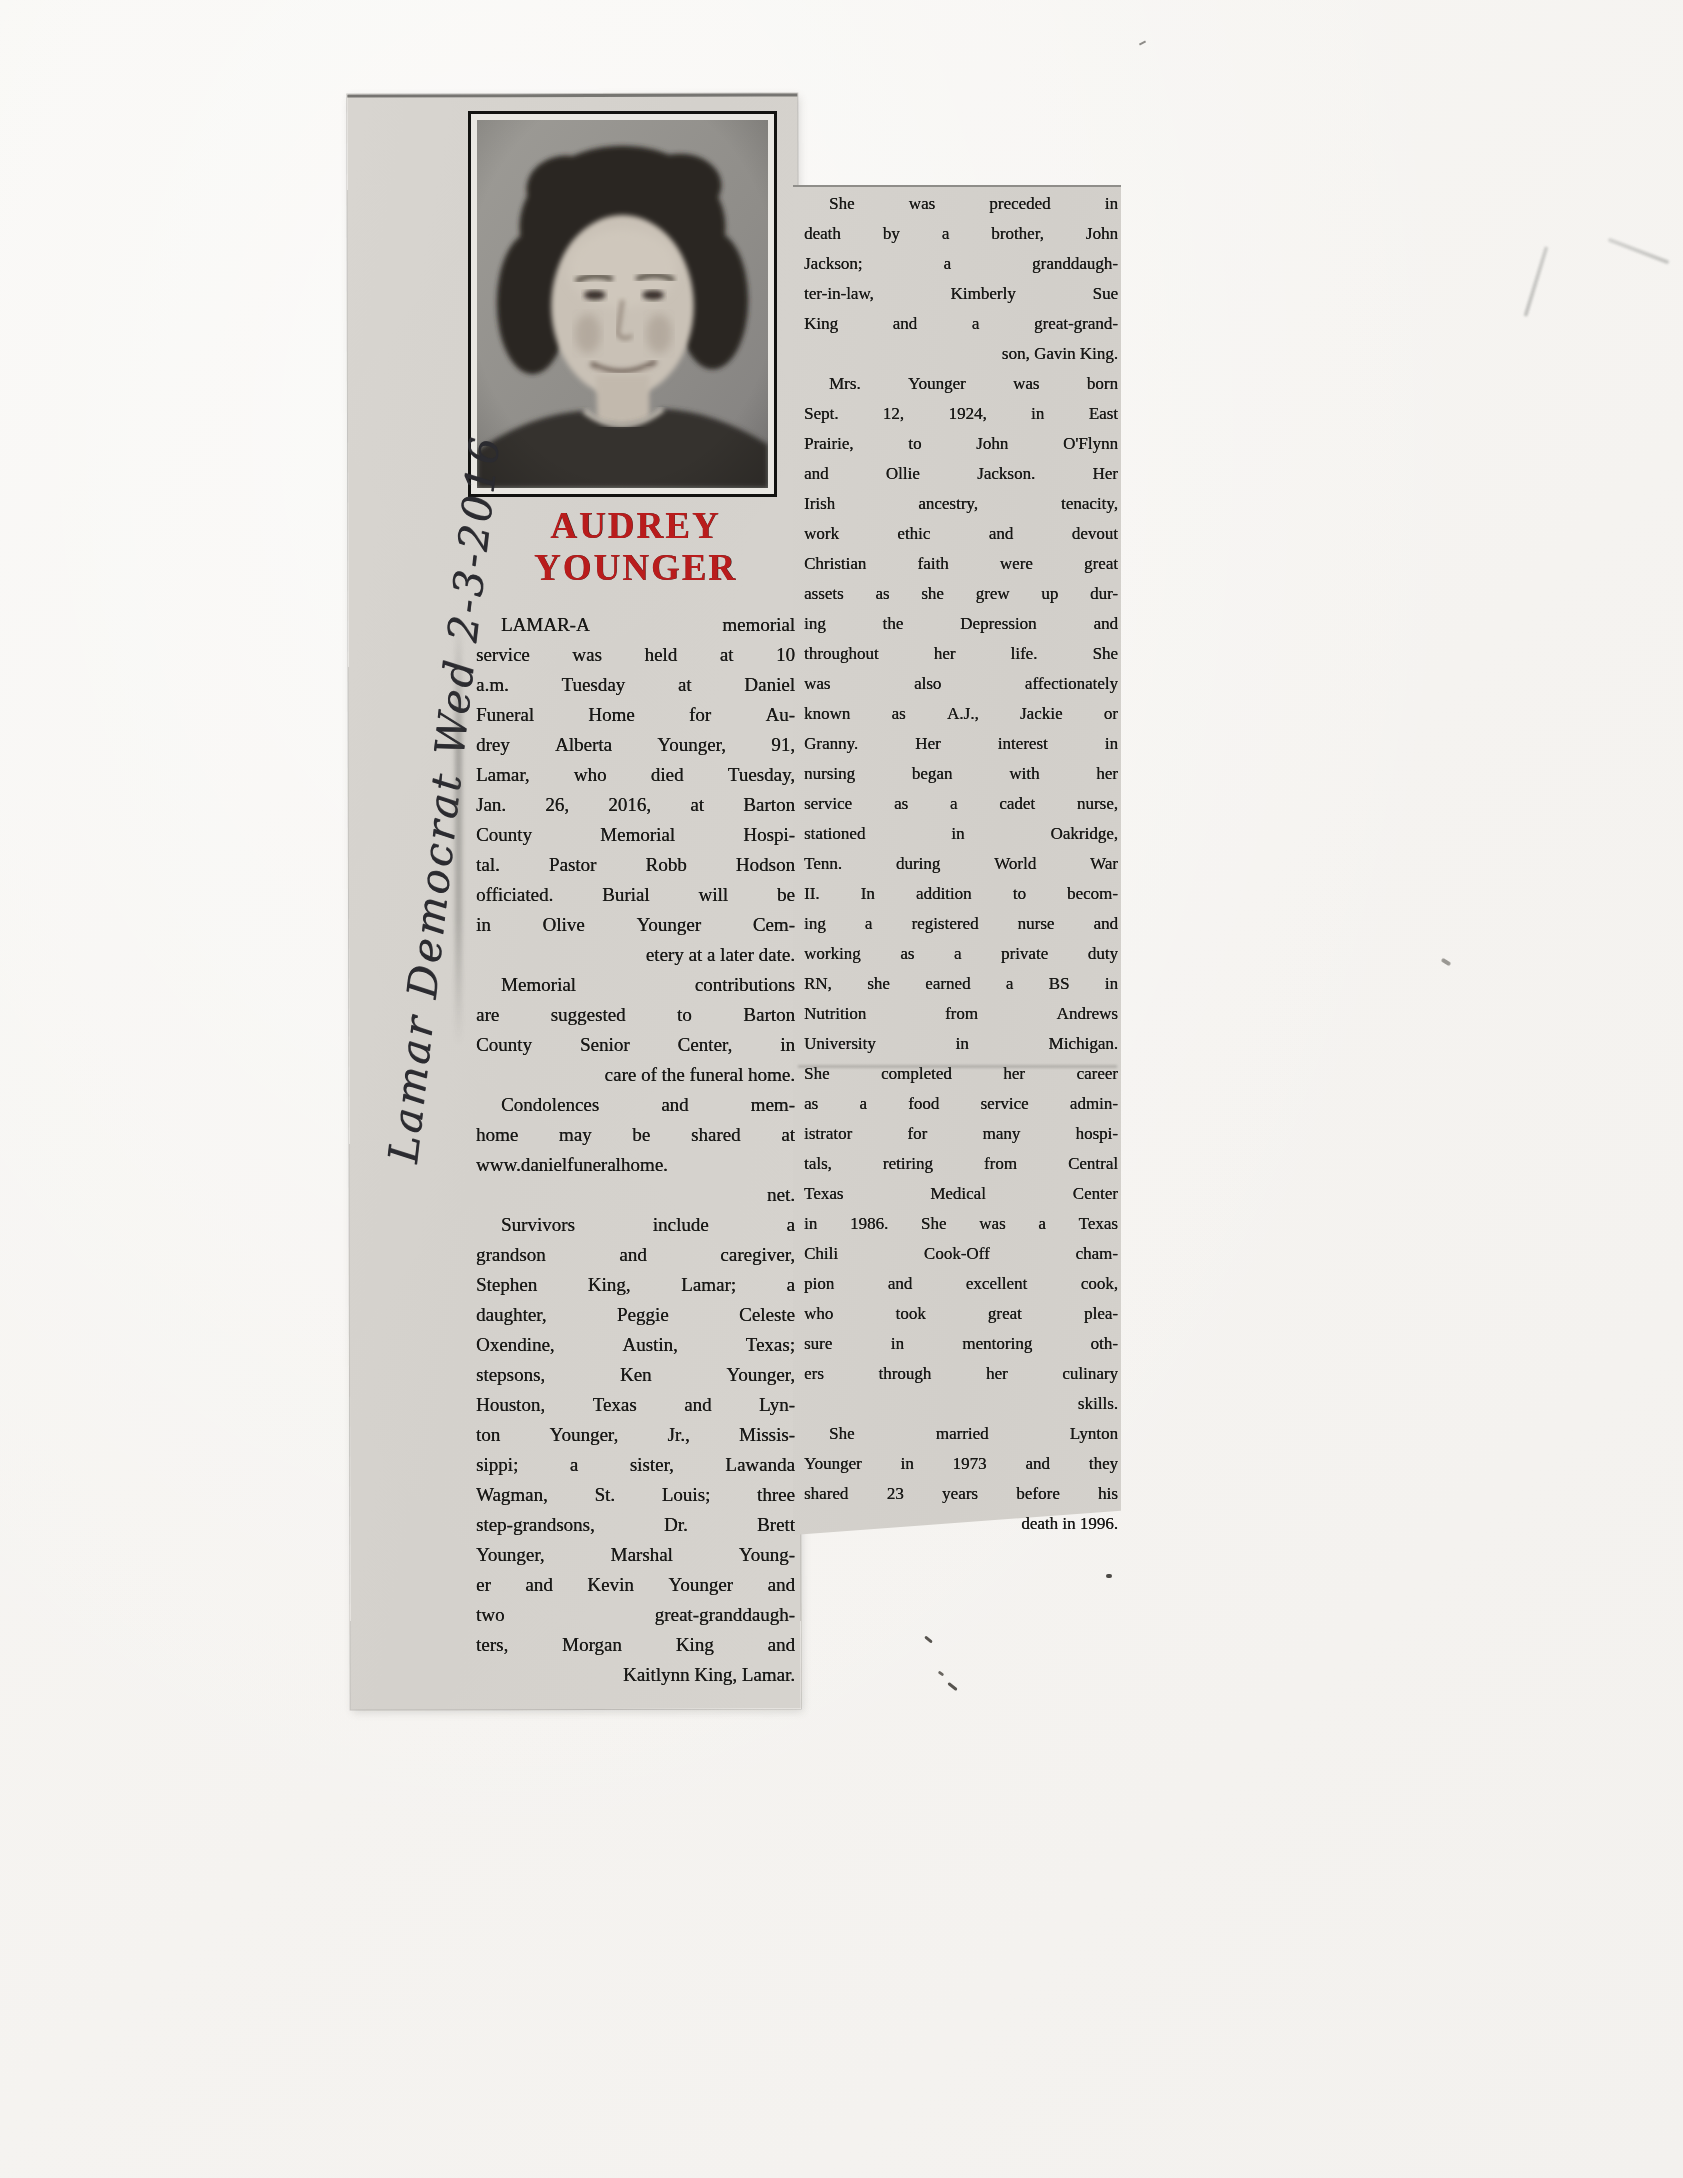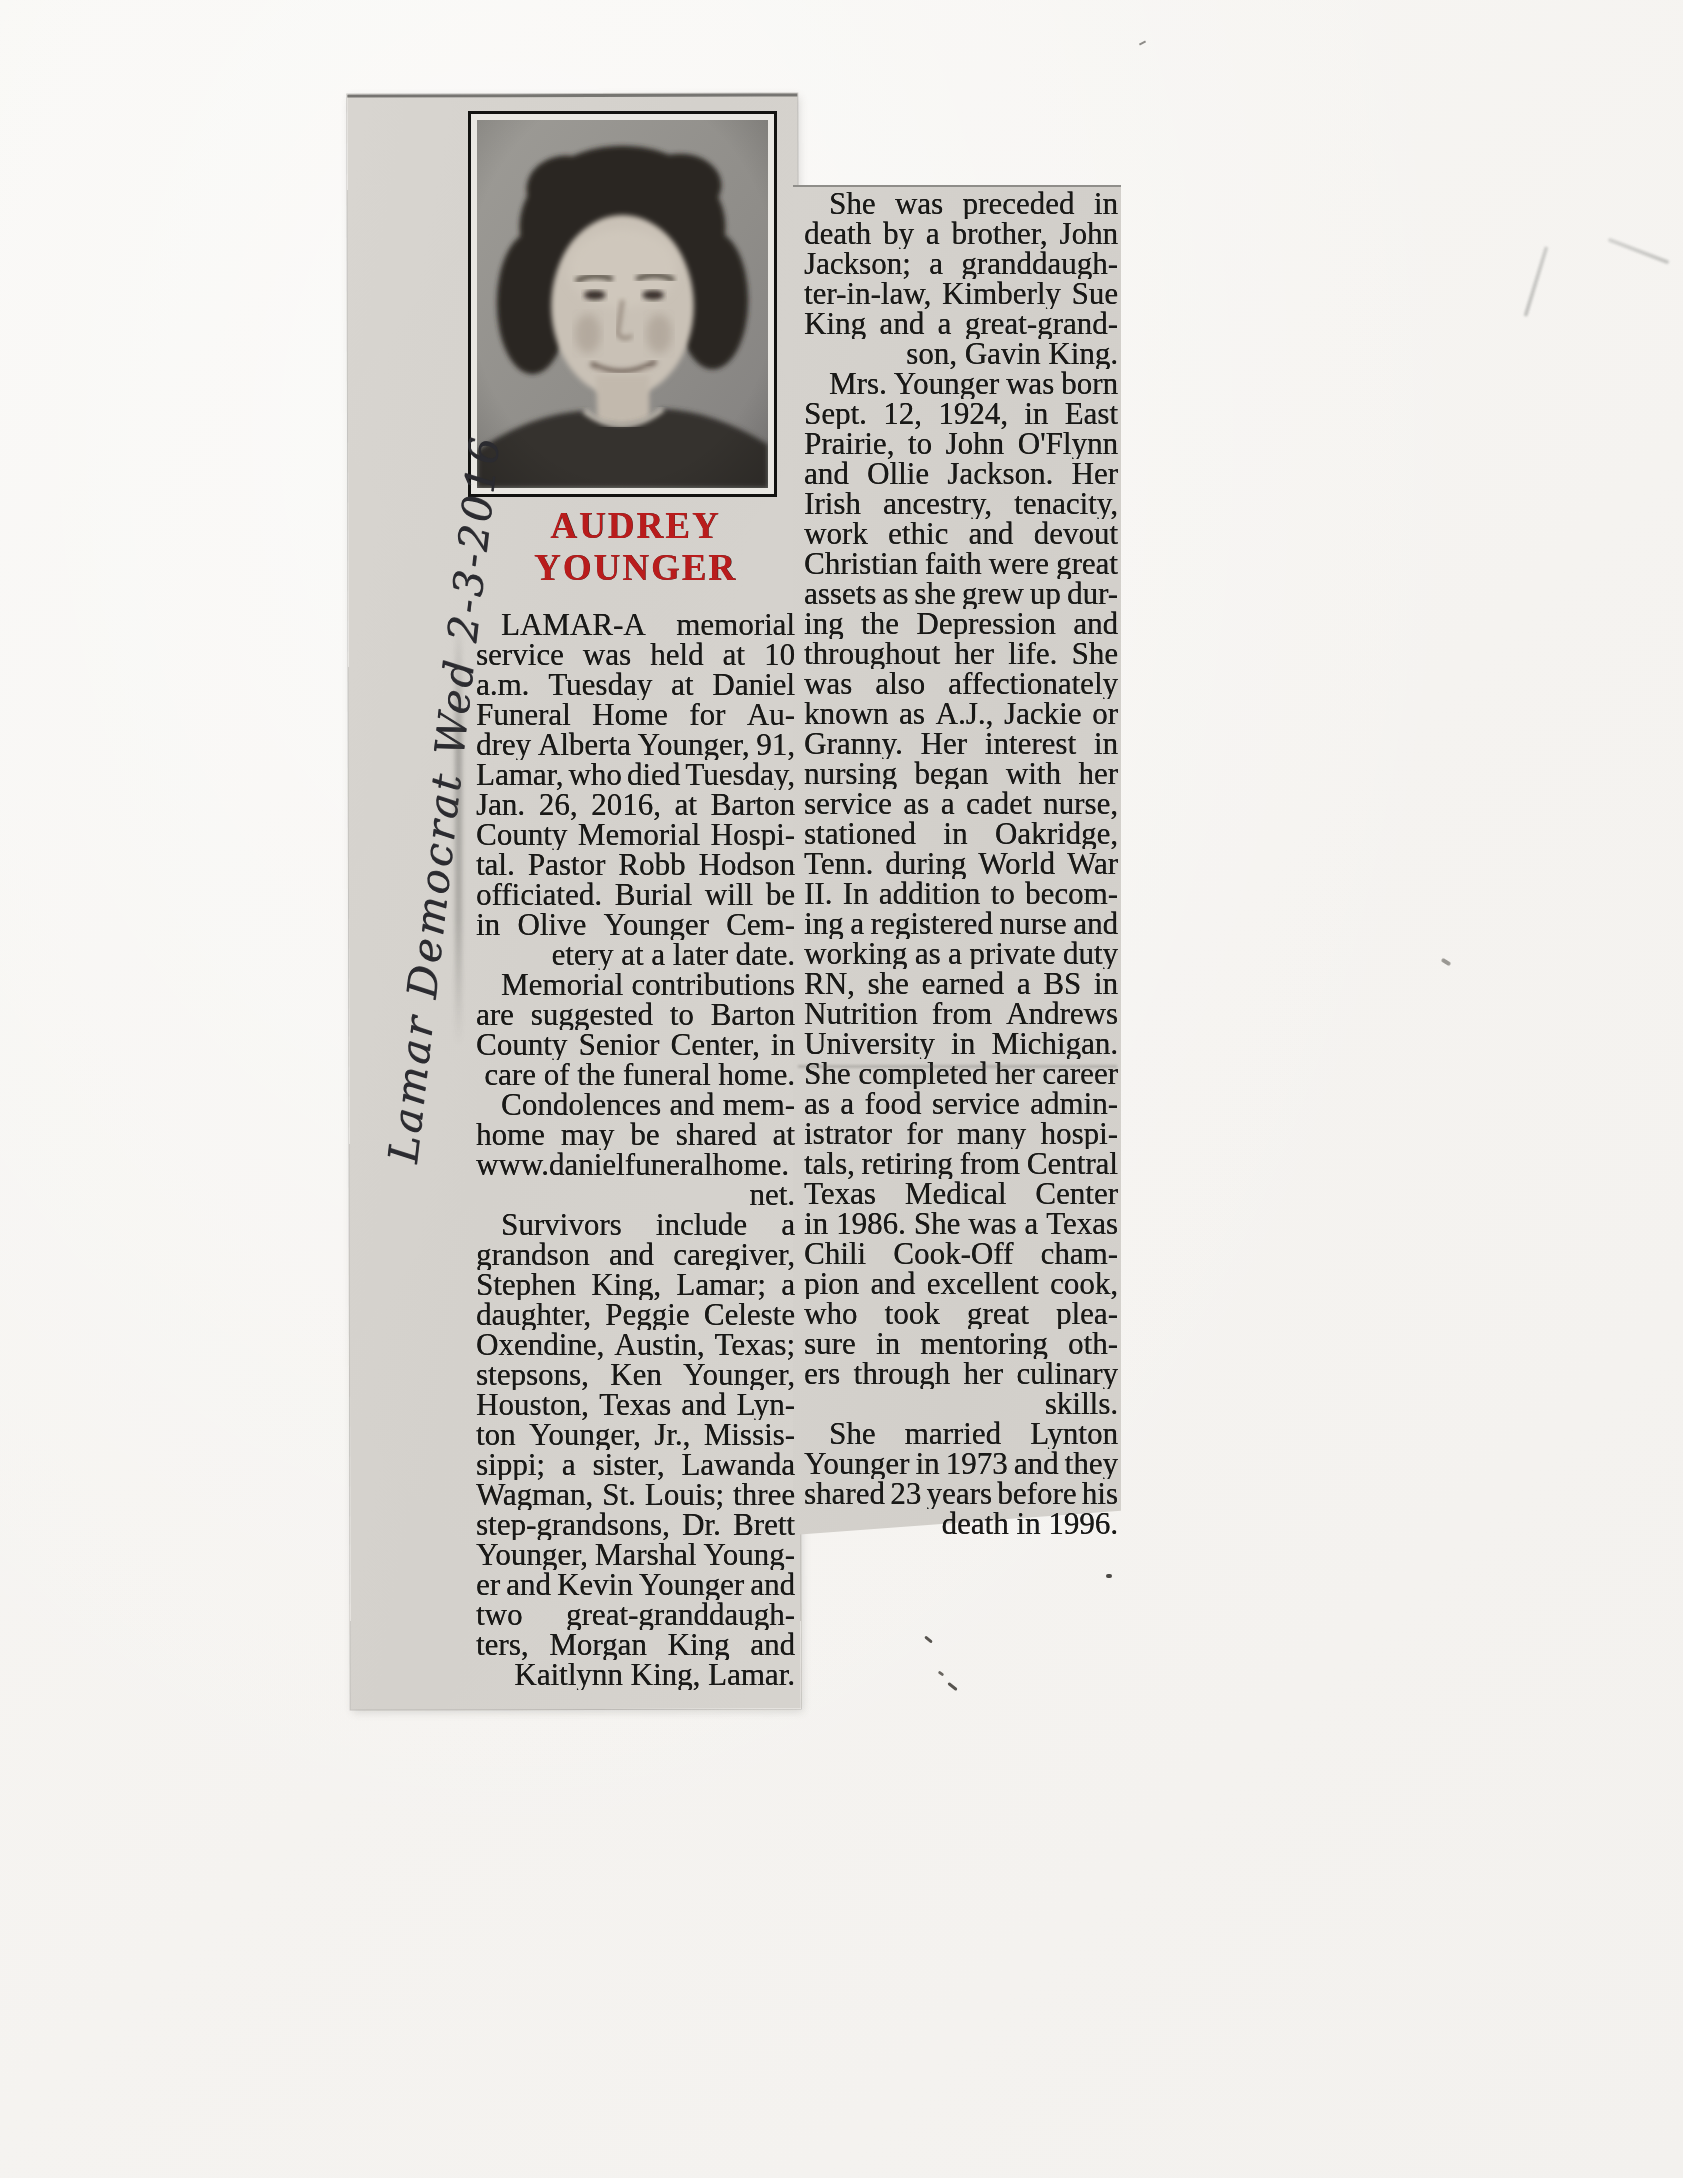--- a/index.html
+++ b/index.html
@@ -38,22 +38,22 @@
 
   
   .headline{
     position:absolute;left:475px;top:505px;width:321px;text-align:center;
     font-weight:bold;font-size:37px;line-height:42px;letter-spacing:2px;
     color:#b91c1c;text-shadow:0.3px 0 0 #272727;
   }
 
   
   .text-col{position:absolute;color:#191917;text-shadow:0.2px 0 0 #191917;}
-  #col-left{left:476px;top:610px;width:319px;font-size:31px;}
-  #col-right{left:804px;top:189px;width:314px;font-size:31px;}
+  #col-left{left:476px;top:610px;width:319px;font-size:19px;}
+  #col-right{left:804px;top:189px;width:314px;font-size:17px;}
   .line{overflow:hidden;}
   #col-left .line{height:30px;line-height:30px;}
   #col-right .line{height:30px;line-height:30px;}
   .jline{display:flex;justify-content:space-between;}
   .lline{display:block;text-align:right;}
   .first{padding-left:25px;}
 
   
   .handwriting{
     position:absolute;left:379px;top:1160px;width:743px;height:83px;

